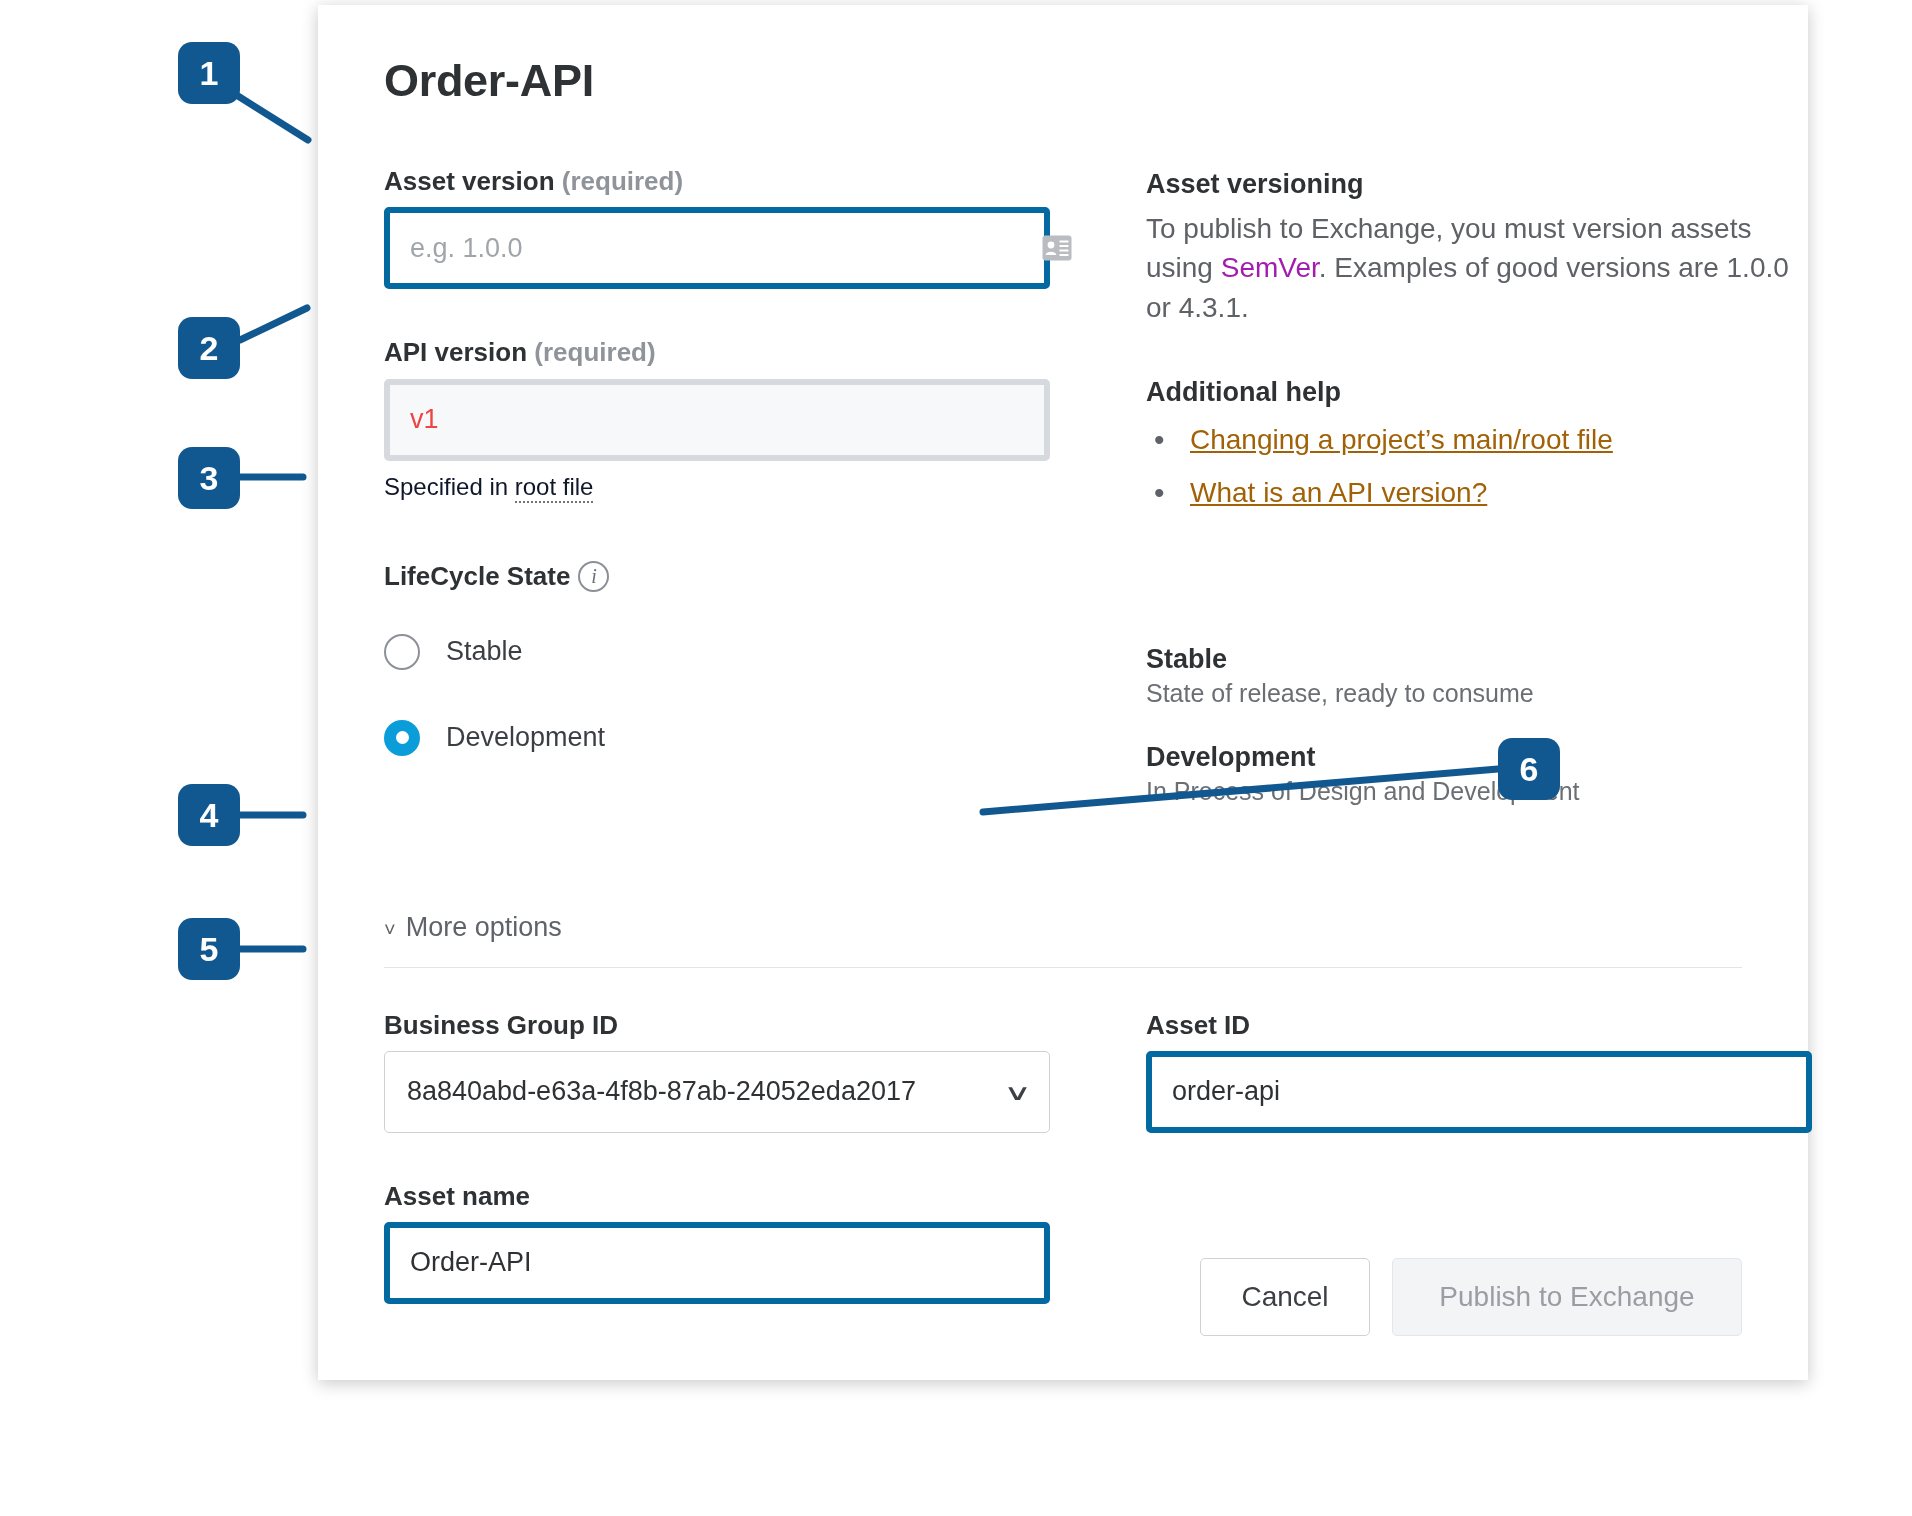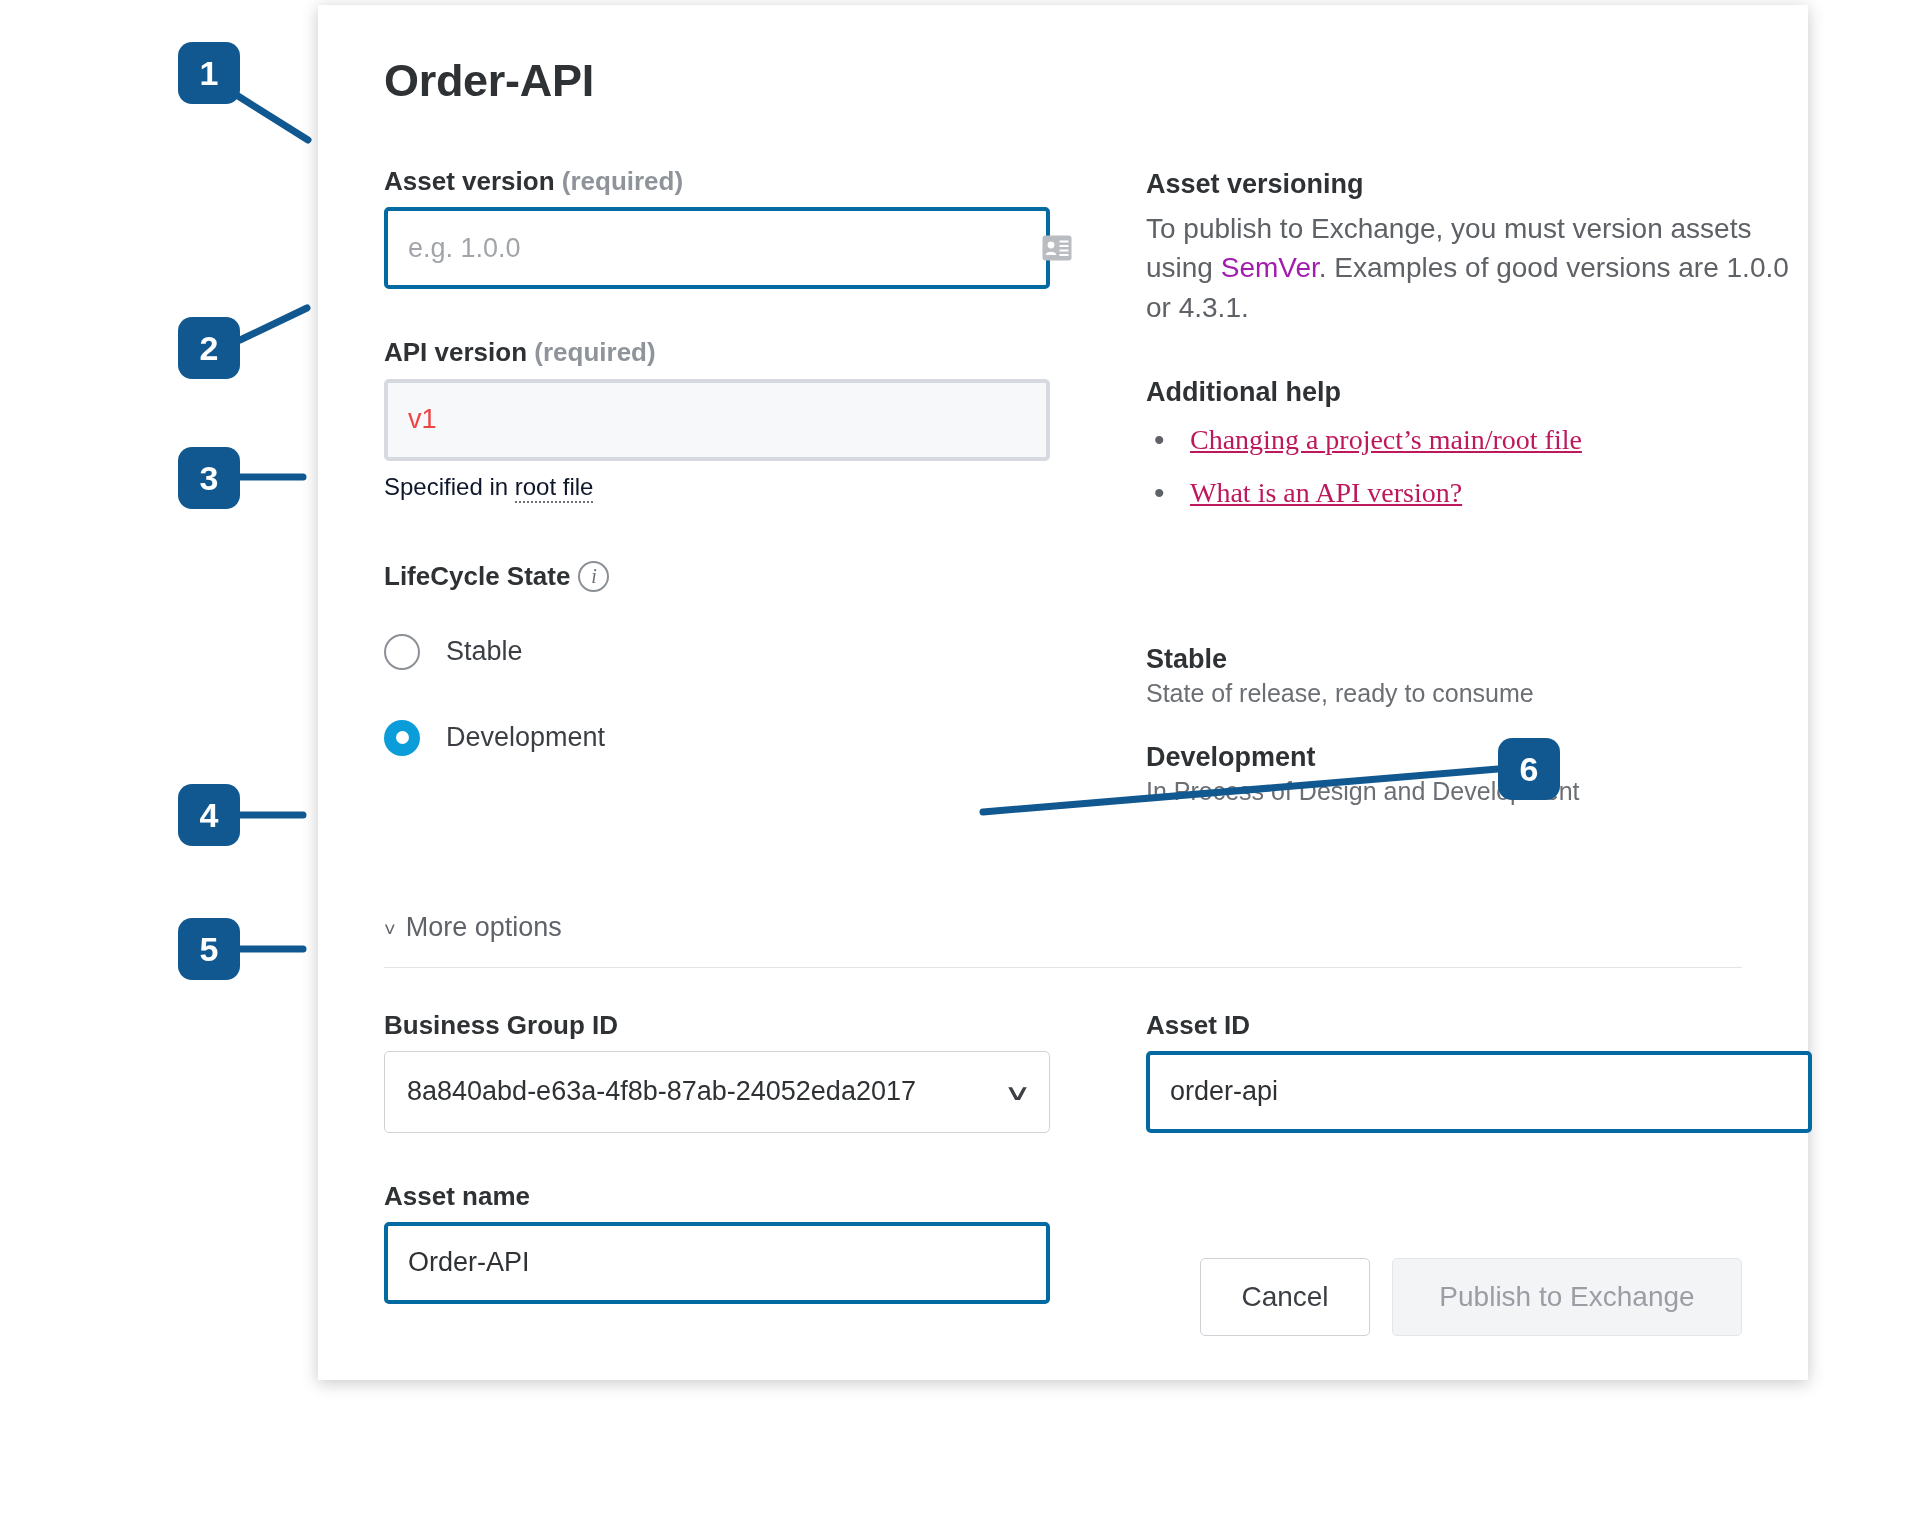--- a/index.html
+++ b/index.html
@@ -61,21 +61,21 @@
     line-height: 1.2;
   }
   .field-label .req {
     font-weight: bold;
     color: #8f949b;
   }
 
   .text-input {
     width: 666px;
     height: 82px;
-    border: 4px solid #0369a1;
+    border: 6px solid #0369a1;
     border-radius: 5px;
     background: #ffffff;
     box-sizing: border-box;
     display: flex;
     align-items: center;
     padding: 0 20px;
     font-size: 27px;
     color: #2f3234;
   }
   .text-input .ph { color: #a1a5aa; }
@@ -291,22 +291,21 @@
   .help-list li::before {
     content: "\2022";
     position: absolute;
     left: 8px;
     top: -2px;
     font-size: 30px;
     color: #5e6166;
   }
   .help-list a {
     text-decoration: underline;
-    color: #be185d;
-    font-family: Liberation Serif, serif;
+    color: #a16207;
   }
 
   .state-help { margin-top: 0; }
   .state-help .sh-title {
     font-size: 27px;
     font-weight: bold;
     color: #2f3234;
     margin-bottom: 4px;
   }
   .state-help .sh-desc {

